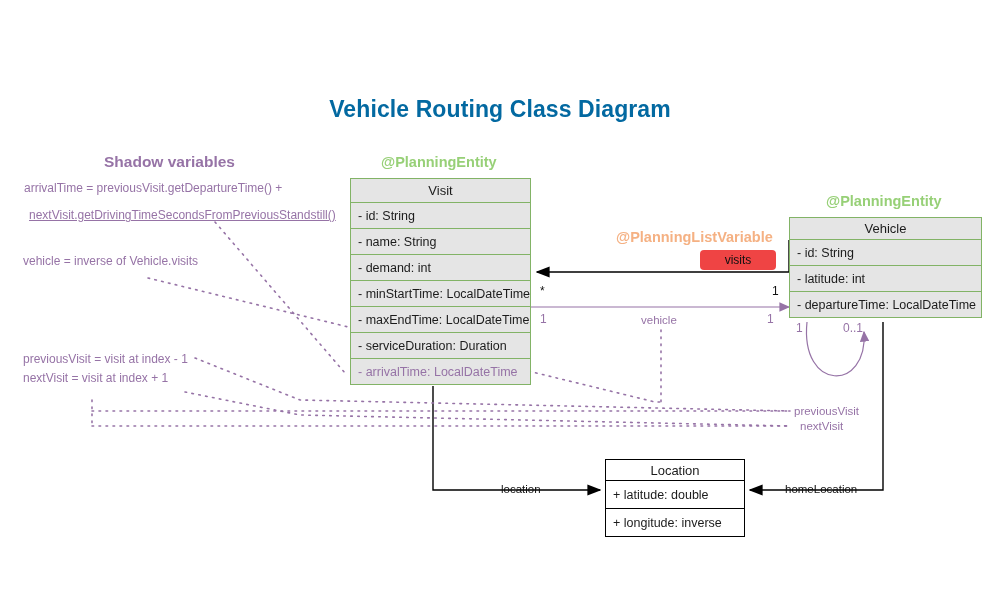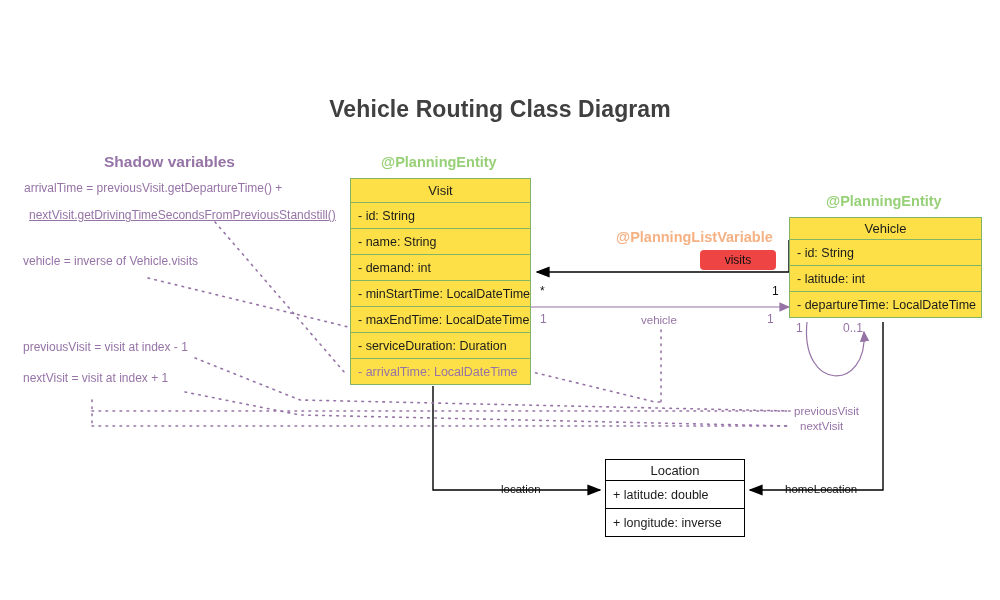--- a/index.html
+++ b/index.html
@@ -11,31 +11,31 @@
     overflow:hidden;
     position:relative;
   }
   #stage{position:absolute;left:0;top:0;width:1000px;height:600px;}
   svg#wires{position:absolute;left:0;top:0;width:1000px;height:600px;pointer-events:none;}
 
   .abs{position:absolute;}
 
   #title{
     left:0;top:96px;width:1000px;text-align:center;
-    font-size:23px;font-weight:bold;color:#404040;
+    font-size:23px;font-weight:bold;color:#0369a1;
     letter-spacing:.1px;
   }
 
   
   .umlbox{position:absolute;box-sizing:border-box;}
   .umlbox .row{
     box-sizing:border-box;
     border:1px solid #82b366;
     border-top:none;
-    background:#fde047;
+    background:#e5e5e5;
     font-size:12.5px;
     color:#1b1b1b;
     padding:0 7px;
     display:flex;align-items:center;
     white-space:nowrap;
   }
   .umlbox .row.first{border-top:1px solid #82b366;justify-content:center;font-size:13px;}
   .umlbox .row.shadowattr{color:#9673a6;}
 
   .umlbox.plain .row{border-color:#000000;background:#ffffff;}
@@ -166,16 +166,16 @@
   <div class="elabel purple" style="left:800px;top:420px;">nextVisit</div>
 
   <div class="elabel" style="left:501px;top:483px;">location</div>
   <div class="elabel" style="left:785px;top:483px;">homeLocation</div>
 
   <div id="shadow-title" style="left:104px;top:153px;">Shadow variables</div>
 
   <div class="shadowline" style="left:24px;top:181px;">arrivalTime = previousVisit.getDepartureTime() +</div>
   <div class="shadowline" style="left:29px;top:208px;text-decoration:underline;">nextVisit.getDrivingTimeSecondsFromPreviousStandstill()</div>
   <div class="shadowline" style="left:23px;top:254px;">vehicle = inverse of Vehicle.visits</div>
-  <div class="shadowline" style="left:23px;top:340px;">previousVisit = visit at index - 1</div>
+  <div class="shadowline" style="left:23px;top:352px;">previousVisit = visit at index - 1</div>
   <div class="shadowline" style="left:23px;top:371px;">nextVisit = visit at index + 1</div>
 
 </div>
 
 </body></html>

